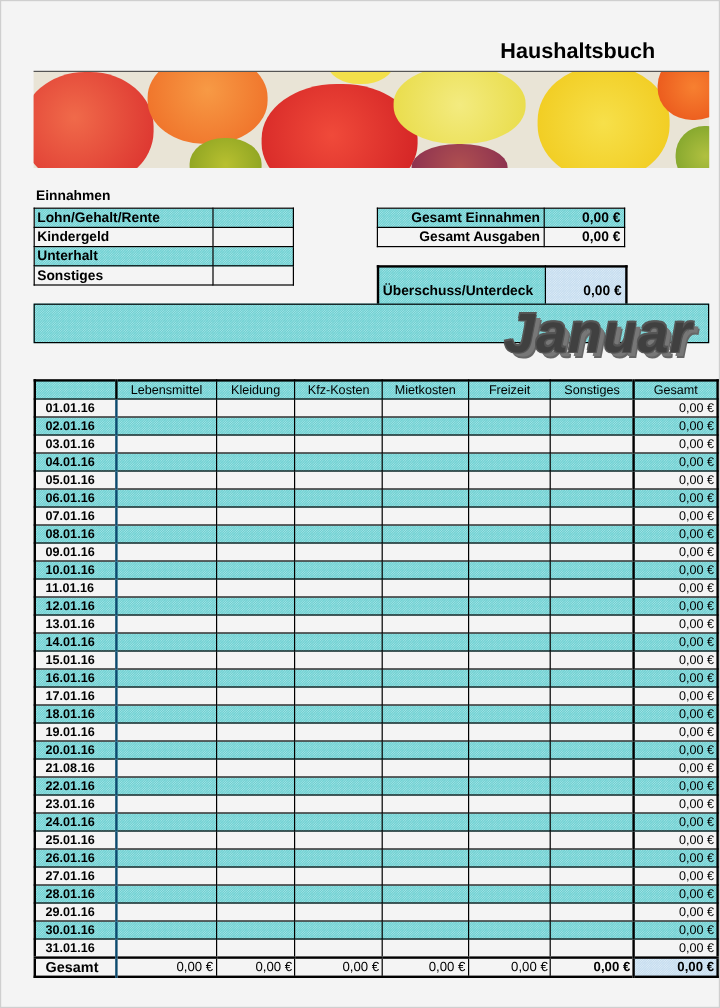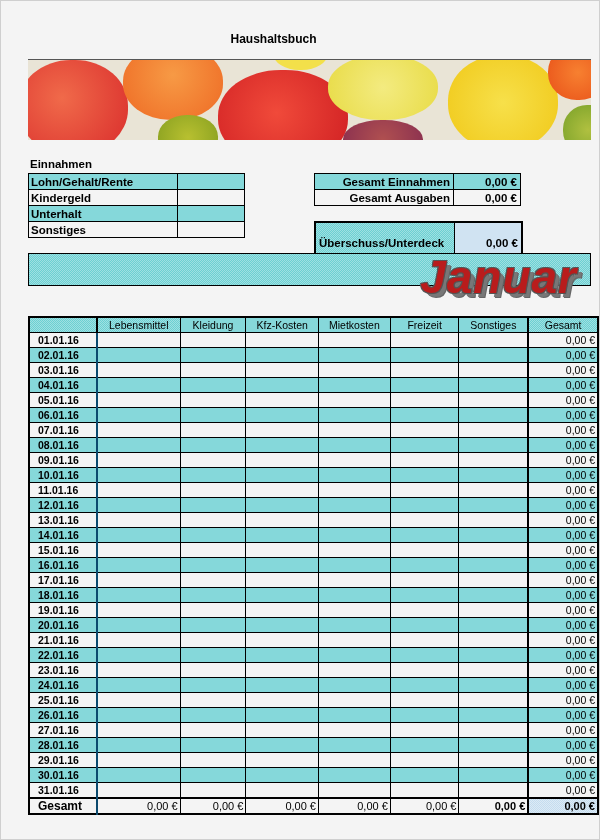--- a/index.html
+++ b/index.html
@@ -15,41 +15,41 @@
       linear-gradient(45deg, rgba(255,255,255,0.35) 25%, transparent 25%, transparent 75%, rgba(255,255,255,0.35) 75%);
     background-size:2px 2px; background-position:0 0, 1px 1px;
   }
   .lightblue {
     background-color:#c4dcef;
     background-image:
       linear-gradient(45deg, rgba(255,255,255,0.4) 25%, transparent 25%, transparent 75%, rgba(255,255,255,0.4) 75%),
       linear-gradient(45deg, rgba(255,255,255,0.4) 25%, transparent 25%, transparent 75%, rgba(255,255,255,0.4) 75%);
     background-size:2px 2px; background-position:0 0, 1px 1px;
   }
-  .title { position:absolute; left:0; width:545px; top:31px; text-align:center; font-weight:bold; font-size:12px; }
+  .title { position:absolute; left:0; width:545px; top:31px; text-align:right; font-weight:bold; font-size:18px; }
   .banner { position:absolute; left:27px; top:58px; width:563px; height:80px; overflow:hidden; border-top:1px solid #555; background:#e9e4d6; }
   .blob { position:absolute; border-radius:48%; }
   .section-label { position:absolute; left:29px; top:157px; font-size:11.5px; font-weight:bold; }
   table { border-collapse:collapse; position:absolute;border-radius:21px; }
   .income { left:27px; top:172px; }
   .income td { border:1px solid #000; height:15px; padding:0 2px; font-size:11.5px; font-weight:bold; }
   .income td.lbl { width:144px; }
   .income td.val { width:62px; }
   .totals { left:313px; top:172px; }
   .totals td { border:1px solid #000; height:15px; padding:0 3px; font-size:11.5px; font-weight:bold; }
   .totals td.lbl { width:132px;text-align:right; }
   .totals td.val { width:60px; text-align:right; }
   .surplus { left:313px; top:220px; border:2px solid #000; }
   .surplus td { height:15px; padding:12px 3px; font-size:11.5px; font-weight:bold; border-right:1px solid #000; }
   .surplus td.lbl { width:132px; }
   .surplus td.val { width:60px; text-align:right; border-right:none; }
   .month-bar { position:absolute; left:27px; top:252px; width:561px; height:31px; border:1px solid #000; }
   .month-text {
     position:absolute; right:22px; top:249px; font-size:46px; font-weight:bold; font-style:italic;
-    color:#b91c1c; letter-spacing:1px;
+    color:#404040; letter-spacing:1px;
     text-shadow: -1px -1px 0 #555, 1px -1px 0 #555, -1px 1px 0 #555, 1px 1px 0 #555, 4px 4px 0 #777, 5px 5px 0 #666;
   }
   .ledger { left:27px; top:315px; border:2px solid #000;padding-left:20px; }
   .ledger th, .ledger td { height:14px; padding:0 2px; font-size:10.5px; border-right:1px solid #000; border-bottom:1px solid #000; }
   .ledger th { font-weight:normal; text-align:center; font-size:10.5px; }
   .ledger td.date { font-weight:bold; font-size:10.5px; padding-left:8px; border-right:2px solid #0c4a6e; }
   .ledger td.sum, .ledger th.sum { border-left:2px solid #000; text-align:right; }
   .ledger th.sum { text-align:center; }
   .ledger td.num { text-align:right; }
   .ledger tr.foot td { border-top:2px solid #000; border-bottom:none; font-size:11px; height:14px; }
@@ -330,21 +330,21 @@
         <td class="c0 teal date">20.01.16</td>
         <td class="c1 teal"></td>
         <td class="c2 teal"></td>
         <td class="c3 teal"></td>
         <td class="c4 teal"></td>
         <td class="c5 teal"></td>
         <td class="c6 teal"></td>
         <td class="c7 teal sum">0,00 €</td>
       </tr>
       <tr>
-        <td class="c0 date">21.01.16</td>
+        <td class="c0 date">21.08.16</td>
         <td class="c1"></td>
         <td class="c2"></td>
         <td class="c3"></td>
         <td class="c4"></td>
         <td class="c5"></td>
         <td class="c6"></td>
         <td class="c7 sum">0,00 €</td>
       </tr>
       <tr>
         <td class="c0 teal date">22.01.16</td>

